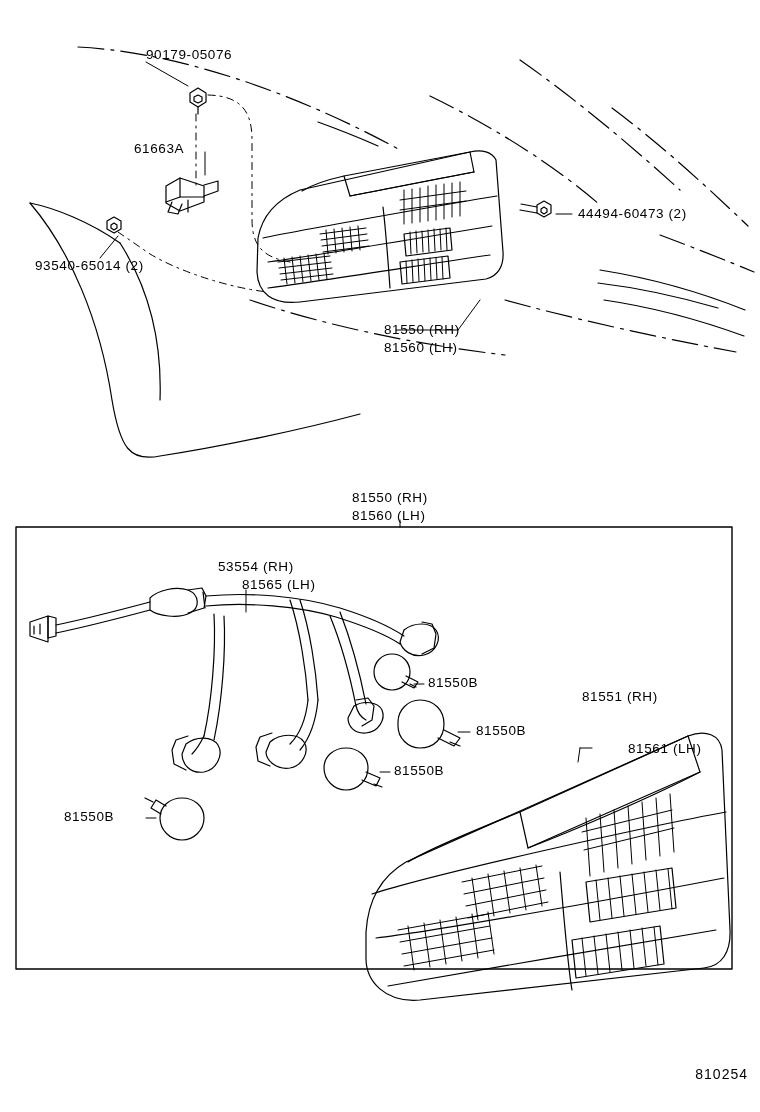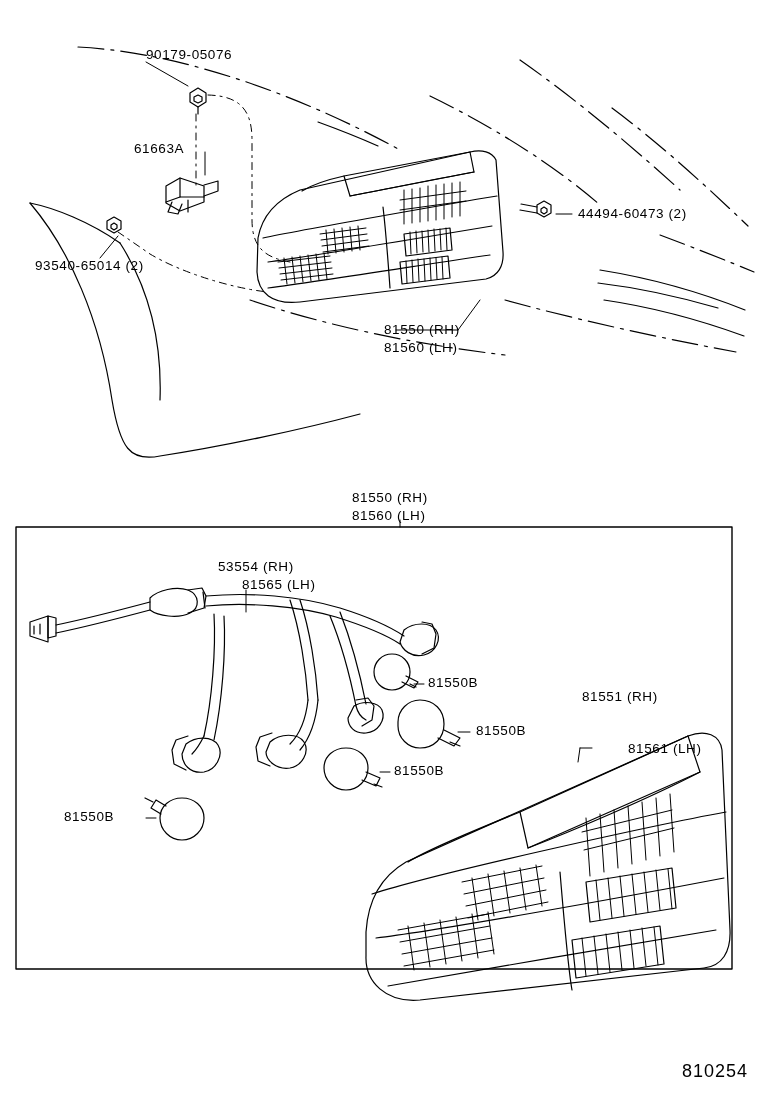--- a/index.html
+++ b/index.html
@@ -36,21 +36,21 @@
     color: #000;
     line-height: 16px;
   }
   .lbl.code {
     font-size: 13.5px;
   }
   .footer-code {
     position: absolute;
     right: 12px;
     bottom: 10px;
-    font-size: 18px;
+    font-size: 14px;
     letter-spacing: 1px;
     font-family: "Liberation Sans", sans-serif;
   }
 </style>
 </head>
 <body>
 
 <div id="sheet">
 
   <svg class="diagram" viewBox="0 0 760 1112">

